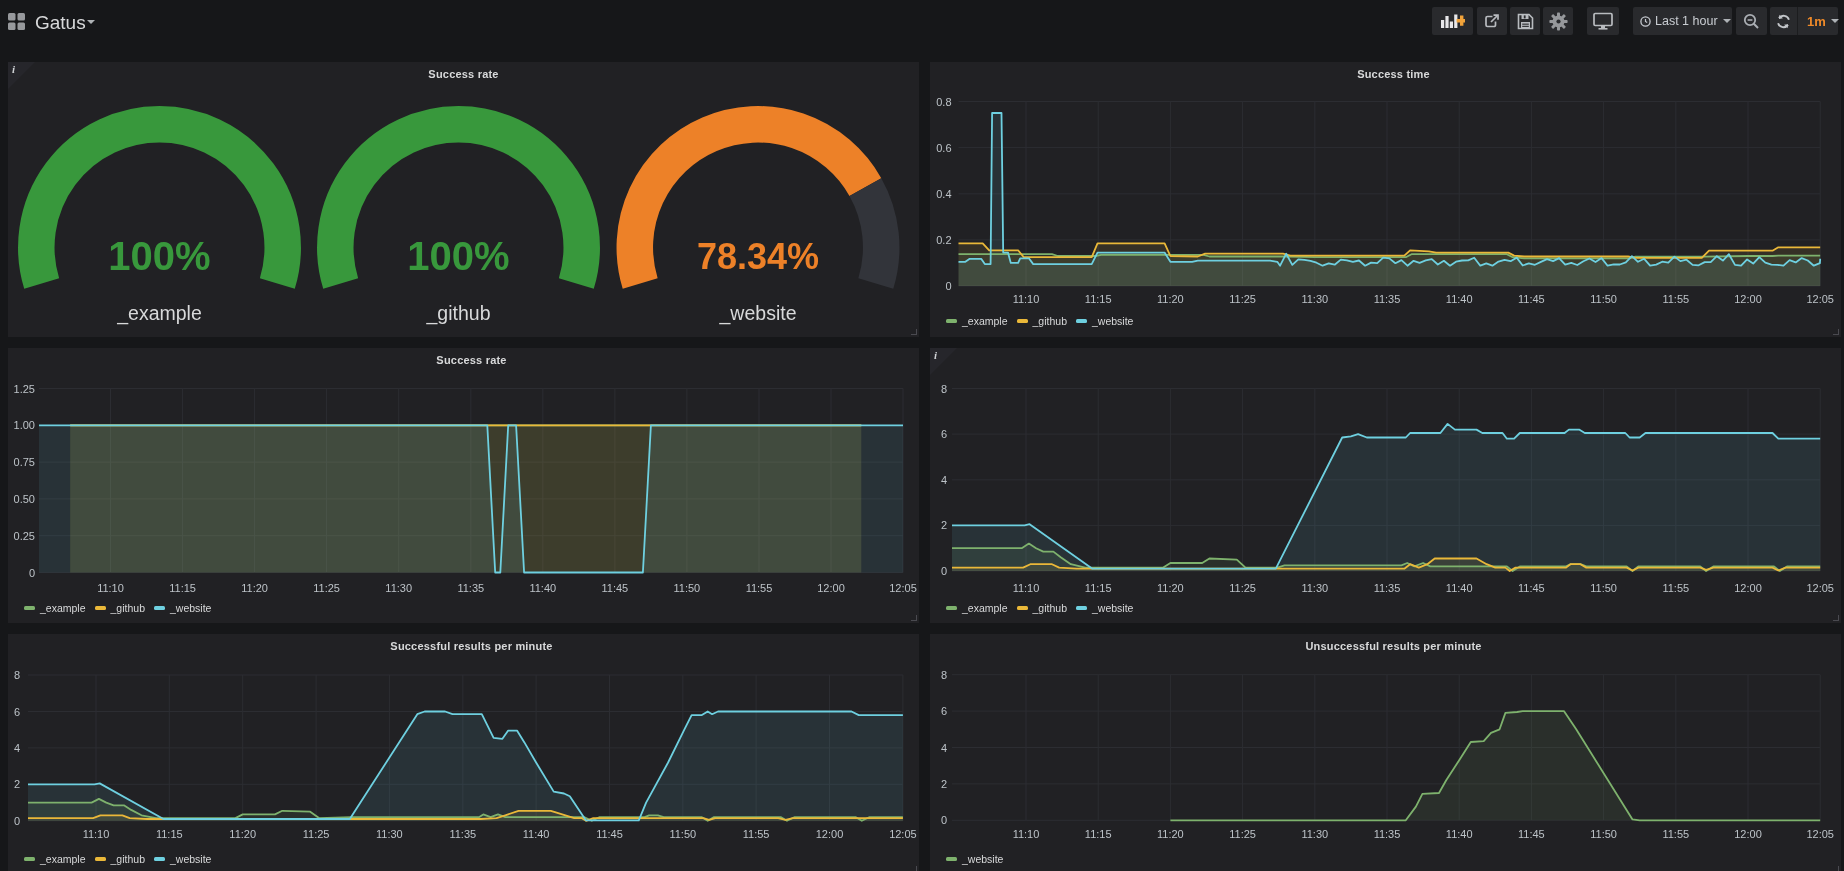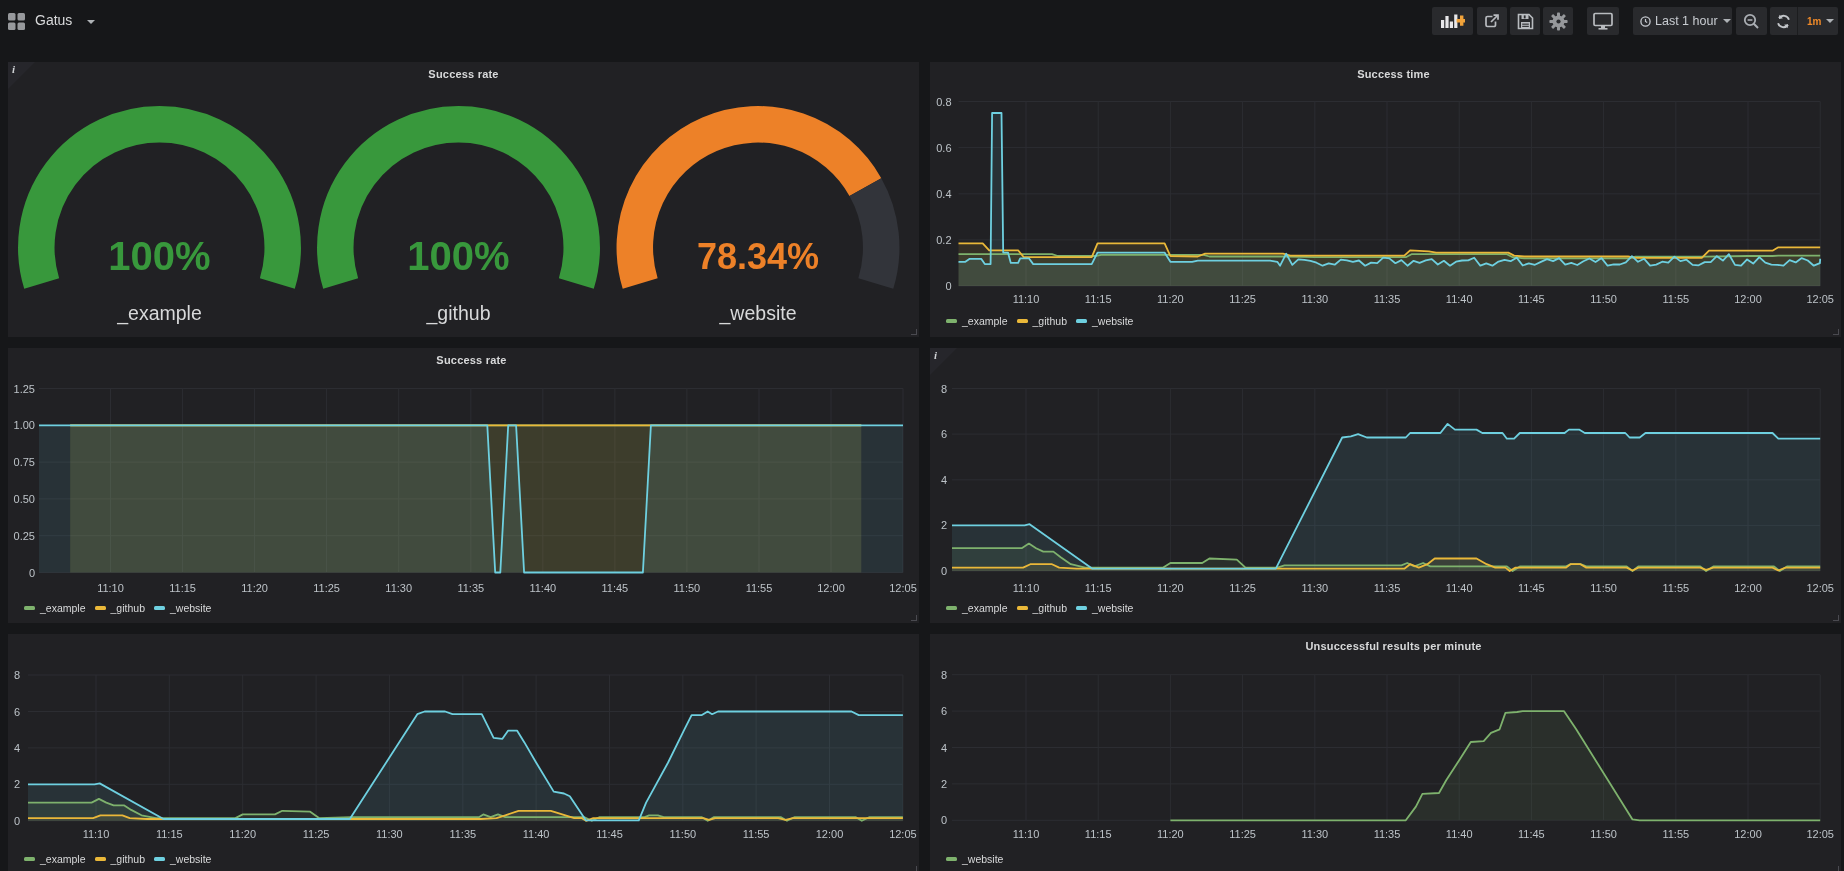--- a/index.html
+++ b/index.html
@@ -14,21 +14,21 @@
 .caret { position:absolute; width:0; height:0; border-left:4.5px solid transparent;
   border-right:4.5px solid transparent; border-top:4.5px solid #aeb2b6; }
 </style></head><body>
 <div style="position:absolute;left:0;top:0;width:100%;height:54px">
     <svg width="17" height="17" style="position:absolute;left:8px;top:13px">
       <rect x="0" y="0" width="7.5" height="7.5" rx="1.5" fill="#97999c"></rect>
       <rect x="9.5" y="0" width="7.5" height="7.5" rx="1.5" fill="#97999c"></rect>
       <rect x="0" y="9.5" width="7.5" height="7.5" rx="1.5" fill="#97999c"></rect>
       <rect x="9.5" y="9.5" width="7.5" height="7.5" rx="1.5" fill="#97999c"></rect>
     </svg>
-    <div style="position:absolute;left:35px;top:12px;font-size:14px;color:#d8d9da">Gatus</div>
+    <div style="position:absolute;left:35px;top:12px;font-size:19px;color:#d8d9da">Gatus</div>
     <div class="caret" style="left:87px;top:20px"></div>
     <div class="nbtn" style="left:1432px;width:41px">
       <svg width="24" height="18" viewBox="0 0 24 18">
         <rect x="0" y="8" width="3.2" height="8" fill="#e8e8ea"></rect>
         <rect x="4.4" y="4" width="3.2" height="12" fill="#e8e8ea"></rect>
         <rect x="8.8" y="9.5" width="3.2" height="6.5" fill="#e8e8ea"></rect>
         <rect x="13.2" y="2.5" width="3.2" height="13.5" fill="#e8e8ea"></rect>
         <path d="M19.0 3.6 h3.4 v3.4 h3.4 v3.4 h-3.4 v3.4 h-3.4 v-3.4 h-3.4 v-3.4 h3.4 Z" fill="#f2a33a"></path>
       </svg>
     </div>
@@ -88,21 +88,21 @@
       </svg>
     </div>
     <div class="nbtn" style="left:1770px;width:68px;justify-content:flex-start;padding-left:6px">
       <svg width="15" height="15" viewBox="0 0 16 16" style="flex-shrink:0">
         <path d="M13.8 6.2 A6 6 0 0 0 3.2 4.4" fill="none" stroke="#c3c6ca" stroke-width="2"></path>
         <path d="M3.6 0.8 L3.2 5.2 L7.4 4.5 Z" fill="#c3c6ca"></path>
         <path d="M2.2 9.8 A6 6 0 0 0 12.8 11.6" fill="none" stroke="#c3c6ca" stroke-width="2"></path>
         <path d="M12.4 15.2 L12.8 10.8 L8.6 11.5 Z" fill="#c3c6ca"></path>
       </svg>
       <span style="display:inline-block;width:1px;height:28px;background:#1c1d1f;margin-left:6px;flex-shrink:0"></span>
-      <span style="margin-left:9px;font-size:10px;font-weight:bold;color:#ef8a29">1m</span>
+      <span style="margin-left:9px;font-size:13px;font-weight:bold;color:#ef8a29">1m</span>
       <span class="caret" style="position:static;margin-left:5px"></span>
     </div>
   </div>
 <div class="panel" style="left:8px;top:62px;width:911px;height:275px">
     <div style="position:absolute;left:0;top:0;width:0;height:0;border-top:27px solid #26262b;border-right:27px solid transparent"></div>
     <div style="position:absolute;left:4px;top:1px;font-family:'Liberation Serif',serif;font-style:italic;font-weight:bold;font-size:11px;color:#cfd2d5">i</div>
     <div class="ptitle"><span style="position:relative;left:-8px">Success rate</span></div>
     <svg width="911" height="275" style="position:absolute;left:0;top:0">
       <path d="M33.68 221.52 A123.20 123.20 0 1 1 269.32 221.52" stroke="#38983c" stroke-width="36.5" fill="none"></path>
       <text x="151.5" y="208.4" text-anchor="middle" font-size="40" font-weight="bold" fill="#38983c">100%</text>
@@ -259,20 +259,21 @@
       <text x="601.4" y="243.5" text-anchor="middle" font-size="11" fill="#bdc3c8">11:45</text>
       <text x="673.6" y="243.5" text-anchor="middle" font-size="11" fill="#bdc3c8">11:50</text>
       <text x="745.8" y="243.5" text-anchor="middle" font-size="11" fill="#bdc3c8">11:55</text>
       <text x="818.0" y="243.5" text-anchor="middle" font-size="11" fill="#bdc3c8">12:00</text>
       <text x="890.2" y="243.5" text-anchor="middle" font-size="11" fill="#bdc3c8">12:05</text>
     </svg>
     <div class="legend" style="left:16px;top:253.79999999999995px"><span class="li"><span class="dash" style="background:#7eb26d"></span>_example</span><span class="li"><span class="dash" style="background:#eab839"></span>_github</span><span class="li"><span class="dash" style="background:#6ed0e0"></span>_website</span></div>
     <div style="position:absolute;right:2px;bottom:2px;width:6px;height:6px;border-right:1px solid #4a4a50;border-bottom:1px solid #4a4a50"></div>
   </div>
 <div class="panel" style="left:8px;top:634px;width:911px;height:240px">
+    <div class="ptitle">Successful results per minute</div>
     <svg width="911" height="240" style="position:absolute;left:0;top:0">
       <line x1="20.0" y1="186.8" x2="894.9" y2="186.8" stroke="#2c2d32" stroke-width="1"></line>
       <line x1="20.0" y1="150.3" x2="894.9" y2="150.3" stroke="#2c2d32" stroke-width="1"></line>
       <line x1="20.0" y1="113.9" x2="894.9" y2="113.9" stroke="#2c2d32" stroke-width="1"></line>
       <line x1="20.0" y1="77.5" x2="894.9" y2="77.5" stroke="#2c2d32" stroke-width="1"></line>
       <line x1="20.0" y1="41.0" x2="894.9" y2="41.0" stroke="#2c2d32" stroke-width="1"></line>
       <line x1="88.0" y1="41.0" x2="88.0" y2="186.8" stroke="#2c2d32" stroke-width="1"></line>
       <line x1="161.3" y1="41.0" x2="161.3" y2="186.8" stroke="#2c2d32" stroke-width="1"></line>
       <line x1="234.7" y1="41.0" x2="234.7" y2="186.8" stroke="#2c2d32" stroke-width="1"></line>
       <line x1="308.1" y1="41.0" x2="308.1" y2="186.8" stroke="#2c2d32" stroke-width="1"></line>

